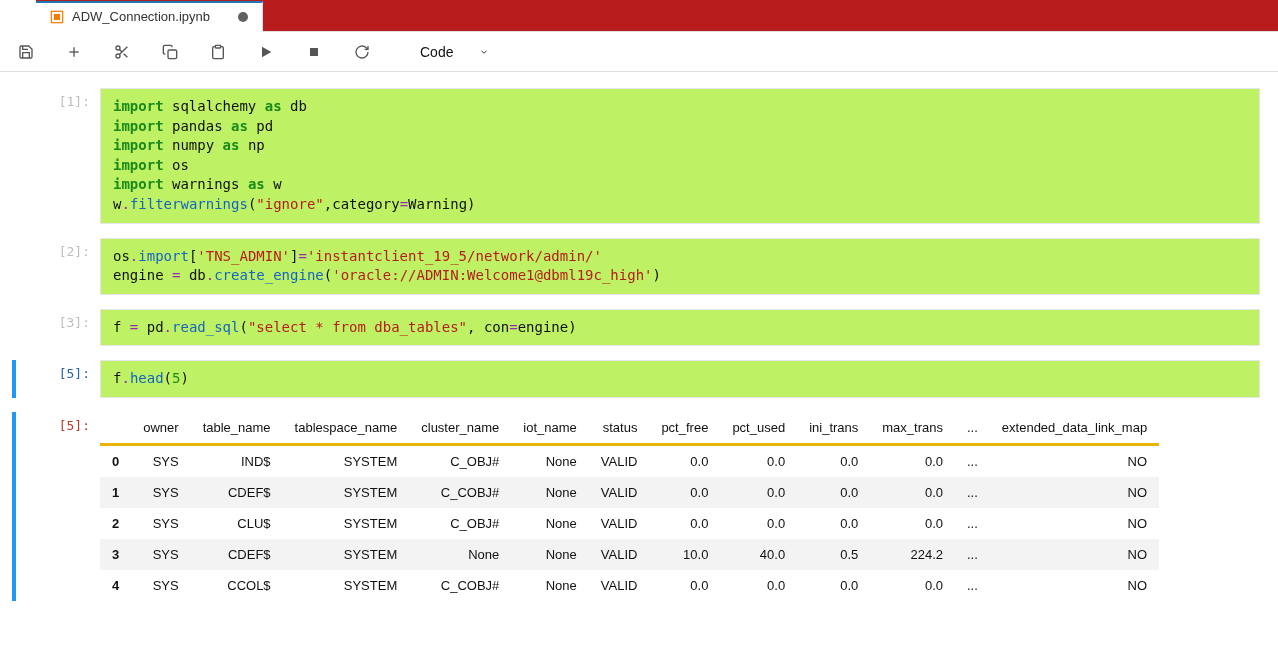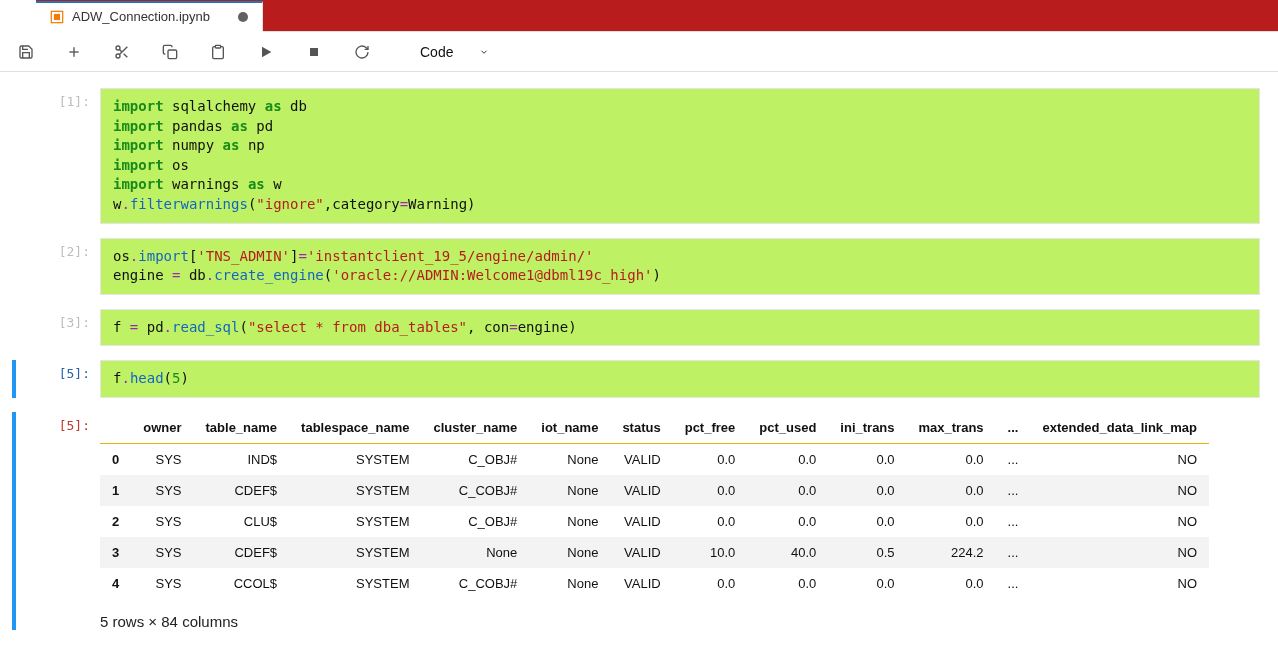--- a/index.html
+++ b/index.html
@@ -121,22 +121,22 @@
     border-collapse: collapse;
     font-family: -apple-system, BlinkMacSystemFont, "Segoe UI", Helvetica, Arial, sans-serif;
     font-size: 13px;
   }
   table.df th, table.df td {
     padding: 8px 12px;
     text-align: right;
     white-space: nowrap;
   }
   table.df thead th {
-    font-weight: 700;
-    border-bottom: 1px solid #eab308;
+    font-weight: 400;
+    border-bottom: 3px solid #eab308;
   }
   table.df tbody tr:nth-child(even) { background: #f3f3f3; }
   table.df tbody th { font-weight: 700; text-align: right; }
   .summary {
     margin-top: 14px;
     font-size: 15px;
     color: #222;
   }
 </style>
 </head>
@@ -223,21 +223,21 @@
 <span class="kw">import</span><span class="plain"> </span><span class="plain">pandas</span><span class="plain"> </span><span class="kw2">as</span><span class="plain"> </span><span class="plain">pd</span>
 <span class="kw">import</span><span class="plain"> </span><span class="plain">numpy</span><span class="plain"> </span><span class="kw2">as</span><span class="plain"> </span><span class="plain">np</span>
 <span class="kw">import</span><span class="plain"> </span><span class="plain">os</span>
 <span class="kw">import</span><span class="plain"> </span><span class="plain">warnings</span><span class="plain"> </span><span class="kw2">as</span><span class="plain"> </span><span class="plain">w</span>
 <span class="plain">w</span><span class="op">.</span><span class="fn">filterwarnings</span><span class="plain">(</span><span class="str">"ignore"</span><span class="plain">,</span><span class="plain">category</span><span class="op">=</span><span class="plain">Warning</span><span class="plain">)</span></div>
   </div>
 
   <div class="cell">
     <div class="select-bar"></div>
     <div class="prompt">[2]:</div>
-    <div class="code-input"><span class="plain">os</span><span class="op">.</span><span class="fn">import</span><span class="plain">[</span><span class="str">'TNS_ADMIN'</span><span class="plain">]</span><span class="op">=</span><span class="str">'instantclient_19_5/engine/admin/'</span>
+    <div class="code-input"><span class="plain">os</span><span class="op">.</span><span class="fn">import</span><span class="plain">[</span><span class="str">'TNS_ADMIN'</span><span class="plain">]</span><span class="op">=</span><span class="str">'instantclient_19_5/network/admin/'</span>
 <span class="plain">engine </span><span class="op">=</span><span class="plain"> </span><span class="plain">db</span><span class="op">.</span><span class="fn">create_engine</span><span class="plain">(</span><span class="str">'oracle://ADMIN:Welcome1@dbml19c_high'</span><span class="plain">)</span></div>
   </div>
 
   <div class="cell">
     <div class="select-bar"></div>
     <div class="prompt">[3]:</div>
     <div class="code-input"><span class="plain">f </span><span class="op">=</span><span class="plain"> pd</span><span class="op">.</span><span class="fn">read_sql</span><span class="plain">(</span><span class="str">"select * from dba_tables"</span><span class="plain">,</span><span class="plain"> con</span><span class="op">=</span><span class="plain">engine</span><span class="plain">)</span></div>
   </div>
 
   <div class="cell selected">
@@ -339,17 +339,16 @@
               <td>VALID</td>
               <td>0.0</td>
               <td>0.0</td>
               <td>0.0</td>
               <td>0.0</td>
               <td>...</td>
               <td>NO</td>
             </tr>
           </tbody>
       </table>
-      <div class="summary">5 rows × 84 columns</div>
     </div>
   </div>
 
 </div>
 
 </body></html>

